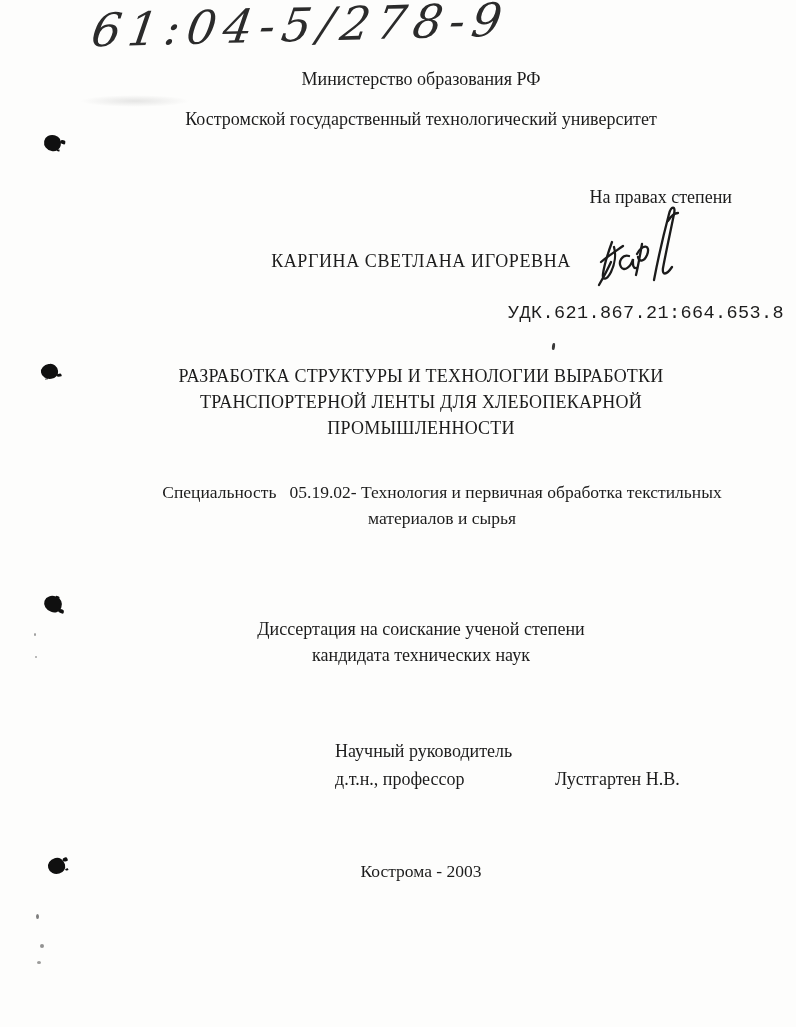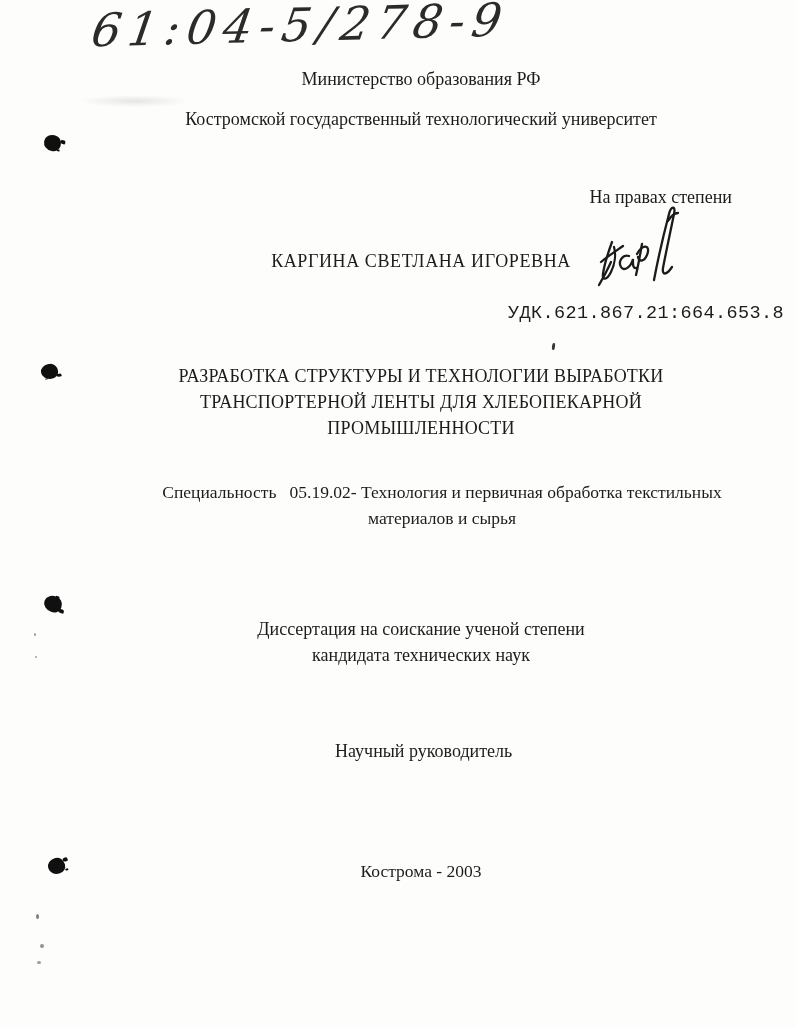--- a/index.html
+++ b/index.html
@@ -196,20 +196,24 @@
     <div>материалов и сырья</div>
   </div>
 
   <div class="dissertation-block">
     <div>Диссертация на соискание ученой степени</div>
     <div>кандидата технических наук</div>
   </div>
 
   <div class="supervisor-block">
     <div>Научный руководитель</div>
+    <div class="supervisor-row2">
+      <span>д.т.н., профессор</span>
+      <span class="supervisor-name">Лустгартен Н.В.</span>
+    </div>
   </div>
 
   <div class="center-line imprint">Кострома - 2003</div>
 
   <div class="ink-blob blob-1"></div>
   <div class="ink-blob blob-2"></div>
   <div class="ink-blob blob-3"></div>
   <div class="ink-blob blob-4"></div>
 
   <div class="speck speck-a"></div>

